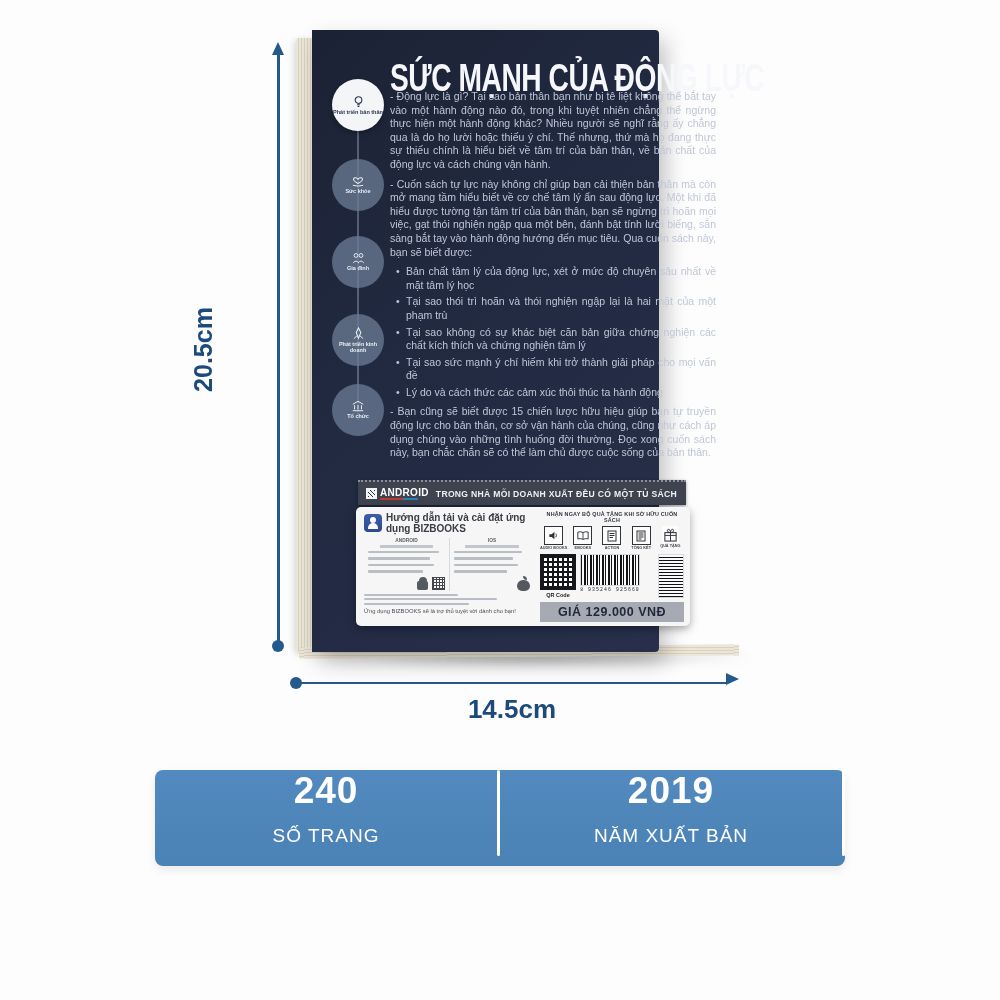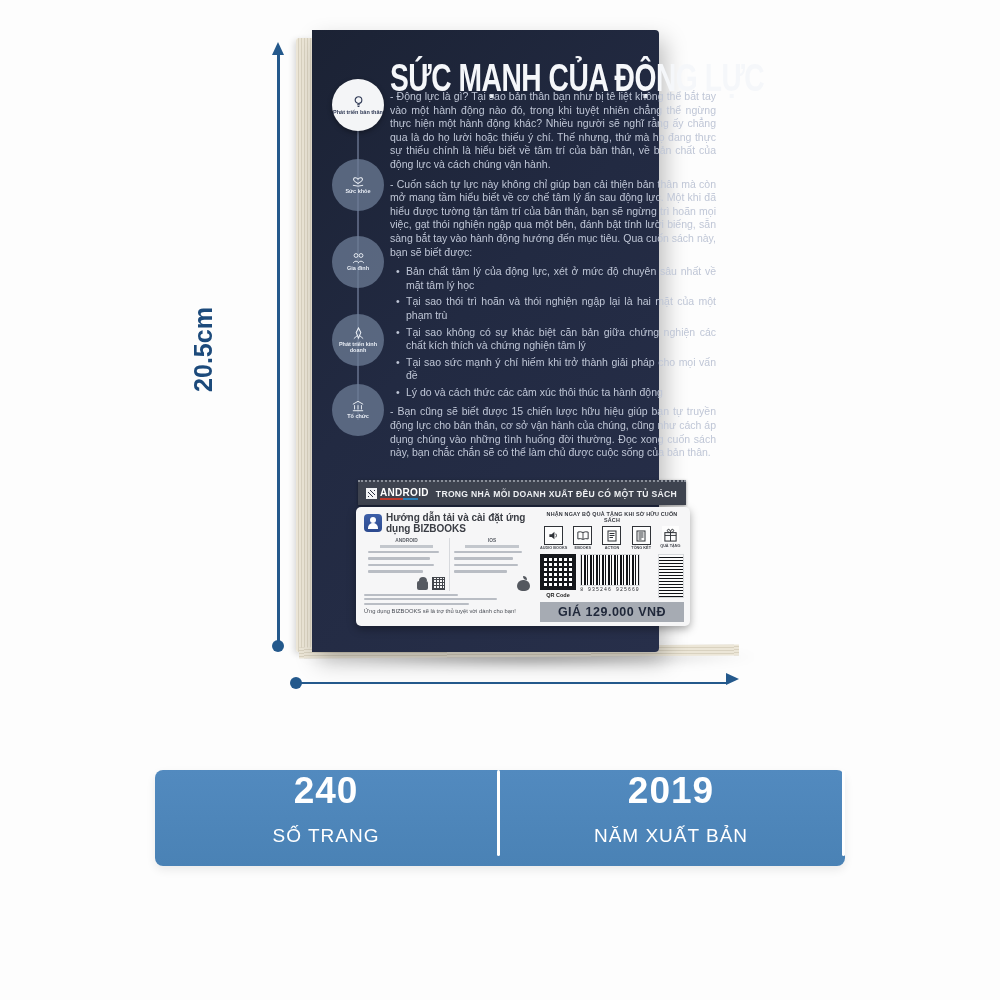--- a/index.html
+++ b/index.html
@@ -314,20 +314,21 @@
     <div class="line"></div>
     <div class="dot"></div>
   </div>
   <div class="dim-h">20.5cm</div>
 
   <div class="h-arrow">
     <div class="dot"></div>
     <div class="line"></div>
     <div class="head-right"></div>
   </div>
+  <div class="dim-w">14.5cm</div>
 
   <div class="info-bar">
     <div class="info-cell">
       <div class="info-value">240</div>
       <div class="info-label">SỐ TRANG</div>
     </div>
     <div class="info-div"></div>
     <div class="info-cell">
       <div class="info-value">2019</div>
       <div class="info-label">NĂM XUẤT BẢN</div>

